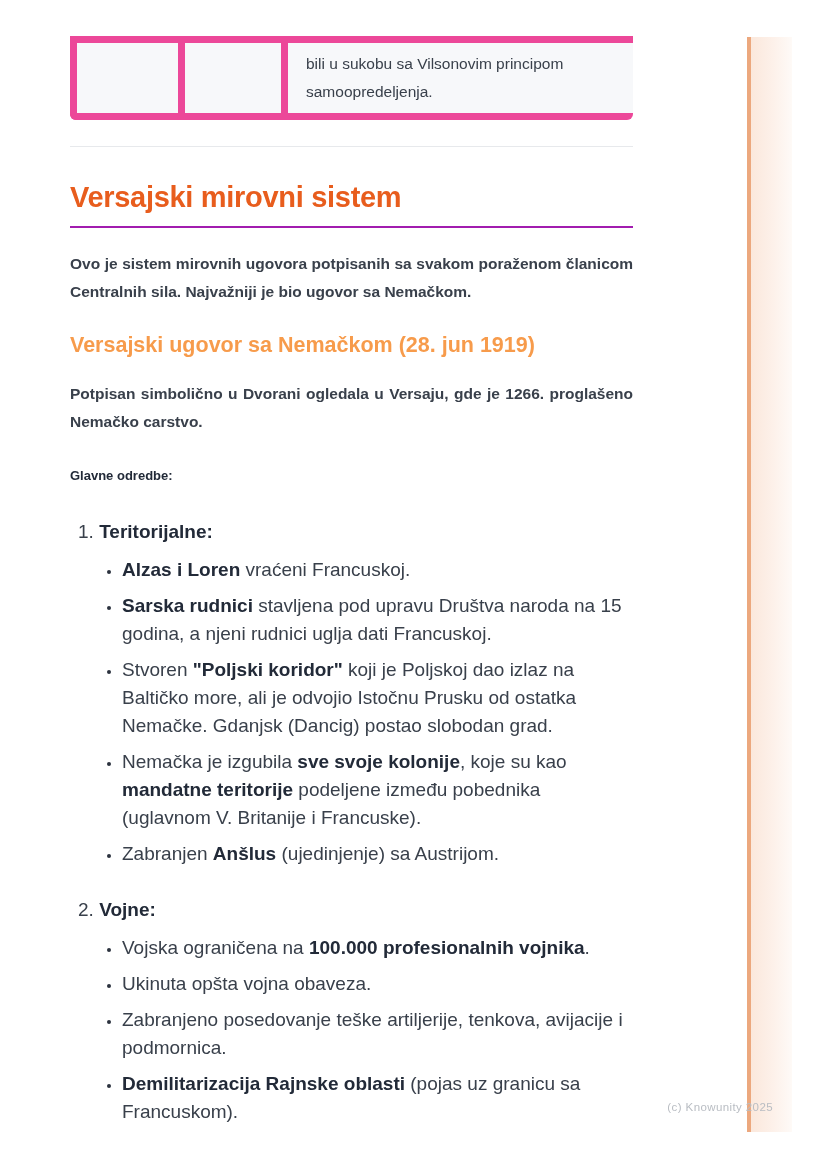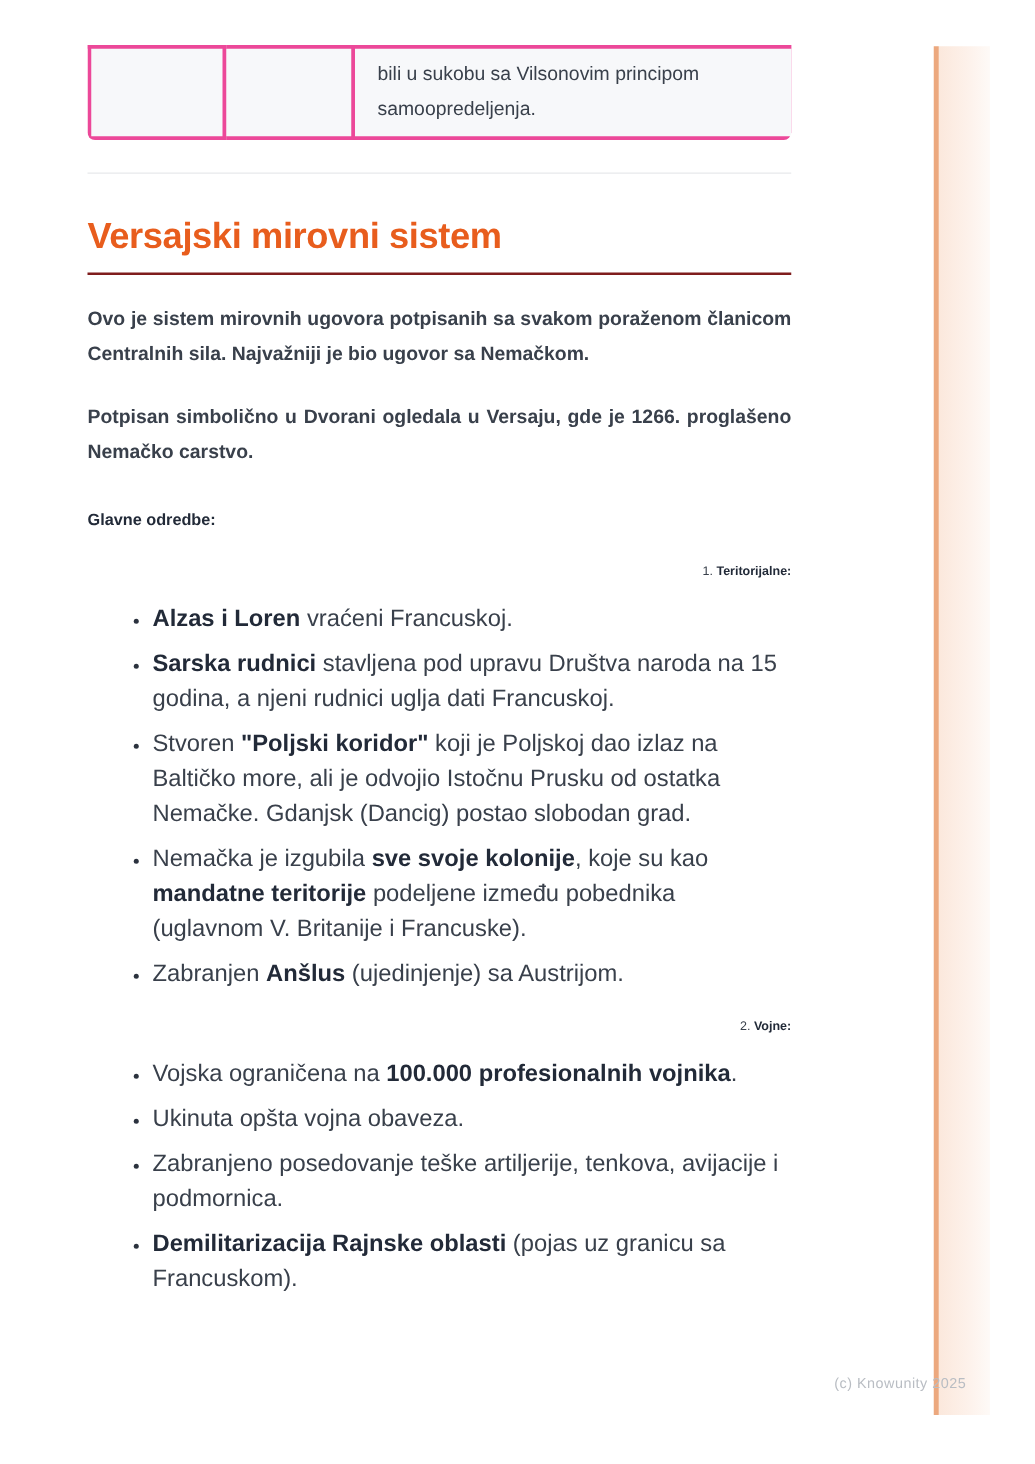--- a/index.html
+++ b/index.html
@@ -37,42 +37,42 @@
     border-radius: 0 0 6px 6px;
     overflow: hidden;
   }
   table.frag {
     width: 563px;
     table-layout: fixed;
     border-collapse: collapse;
   }
   table.frag td {
     background: #F7F8FA;
-    border: 3px solid #ec4899;
+    border: 7px solid #ec4899;
     height: 65px;
     vertical-align: top;
     padding: 7px 18px;
     font-size: 15.5px;
     line-height: 28px;
     color: #39404B;
   }
   hr.divider {
     border: none;
     border-top: 1px solid #E7E9EC;
     margin: 26px 0 0 0;
   }
   h1.page-title {
     margin-top: 33px;
     font-size: 29px;
     line-height: 34px;
     font-weight: bold;
     color: #E85D1D;
     letter-spacing: -0.3px;
     padding-bottom: 12px;
-    border-bottom: 2px solid #7f1d1d;
+    border-bottom: 2px solid #a21caf;
   }
   p.para {
     margin-top: 22px;
     font-size: 15.5px;
     line-height: 28px;
     text-align: justify;
     color: #39404B;
     font-weight: bold;
   }
   h2.sub-title {
@@ -86,24 +86,23 @@
     margin-top: 26px;
     font-size: 13px;
     line-height: 28px;
     font-weight: bold;
     color: #222A38;
   }
   .provisions { margin-top: 8px; }
   .numbered-item { margin-top: 6px; }
   .numbered-head {
     padding-left: 8px;
-    font-size: 10px;
+    font-size: 19px;
     line-height: 28px;
-    margin-top: 14px;
-    text-align: right;
+    margin-top: 28px;
   }
   .numbered-head .num { color: #39404B; }
   .numbered-head strong { color: #222A38; }
   ul.bullet-list {
     margin: 10px 0 0 0;
     padding-left: 52px;
     list-style: disc outside;
   }
   ul.bullet-list li {
     margin-bottom: 8px;
@@ -148,20 +147,21 @@
         </tbody>
       </table>
     </div>
 
     <hr class="divider">
 
     <h1 class="page-title">Versajski mirovni sistem</h1>
 
     <p class="para">Ovo je sistem mirovnih ugovora potpisanih sa svakom poraženom članicom Centralnih sila. Najvažniji je bio ugovor sa Nemačkom.</p>
 
+    <h2 class="sub-title">Versajski ugovor sa Nemačkom (28. jun 1919)</h2>
 
     <p class="para">Potpisan simbolično u Dvorani ogledala u Versaju, gde je 1266. proglašeno Nemačko carstvo.</p>
 
     <p class="list-intro">Glavne odredbe:</p>
 
     <div class="provisions">
         <div class="numbered-item">
           <div class="numbered-head"><span class="num">1. </span><strong>Teritorijalne:</strong></div>
           <ul class="bullet-list">
             <li><strong>Alzas i Loren</strong><span> vraćeni Francuskoj.</span></li>

